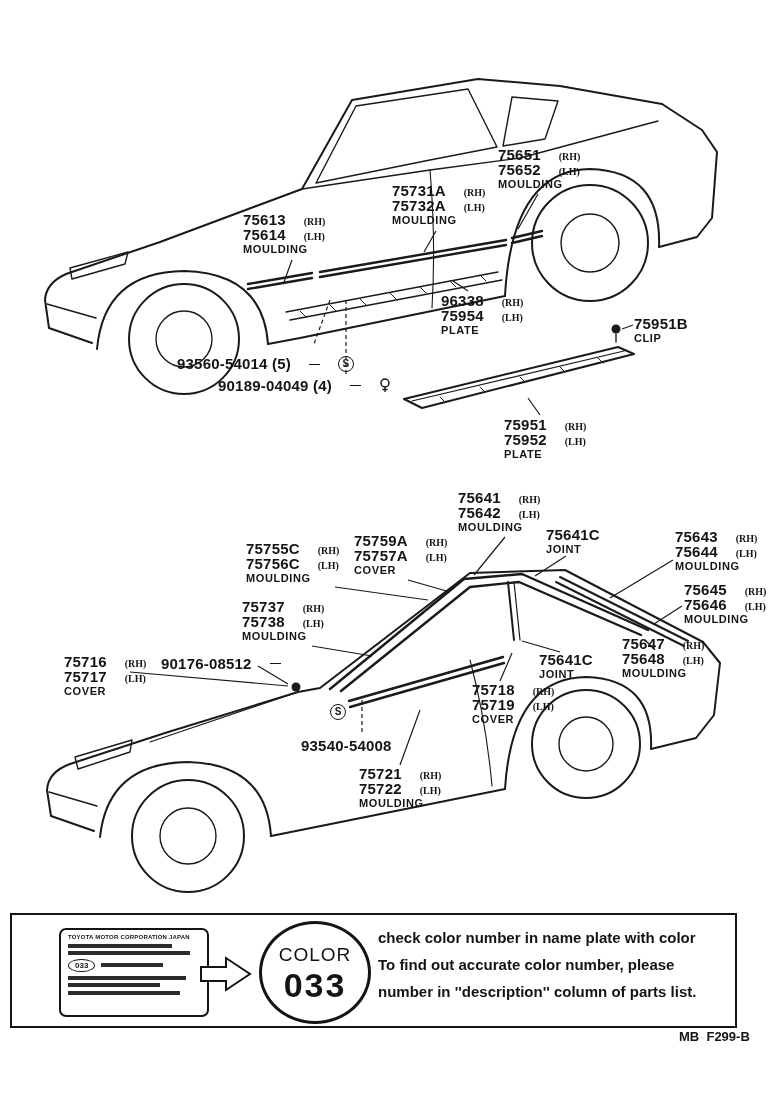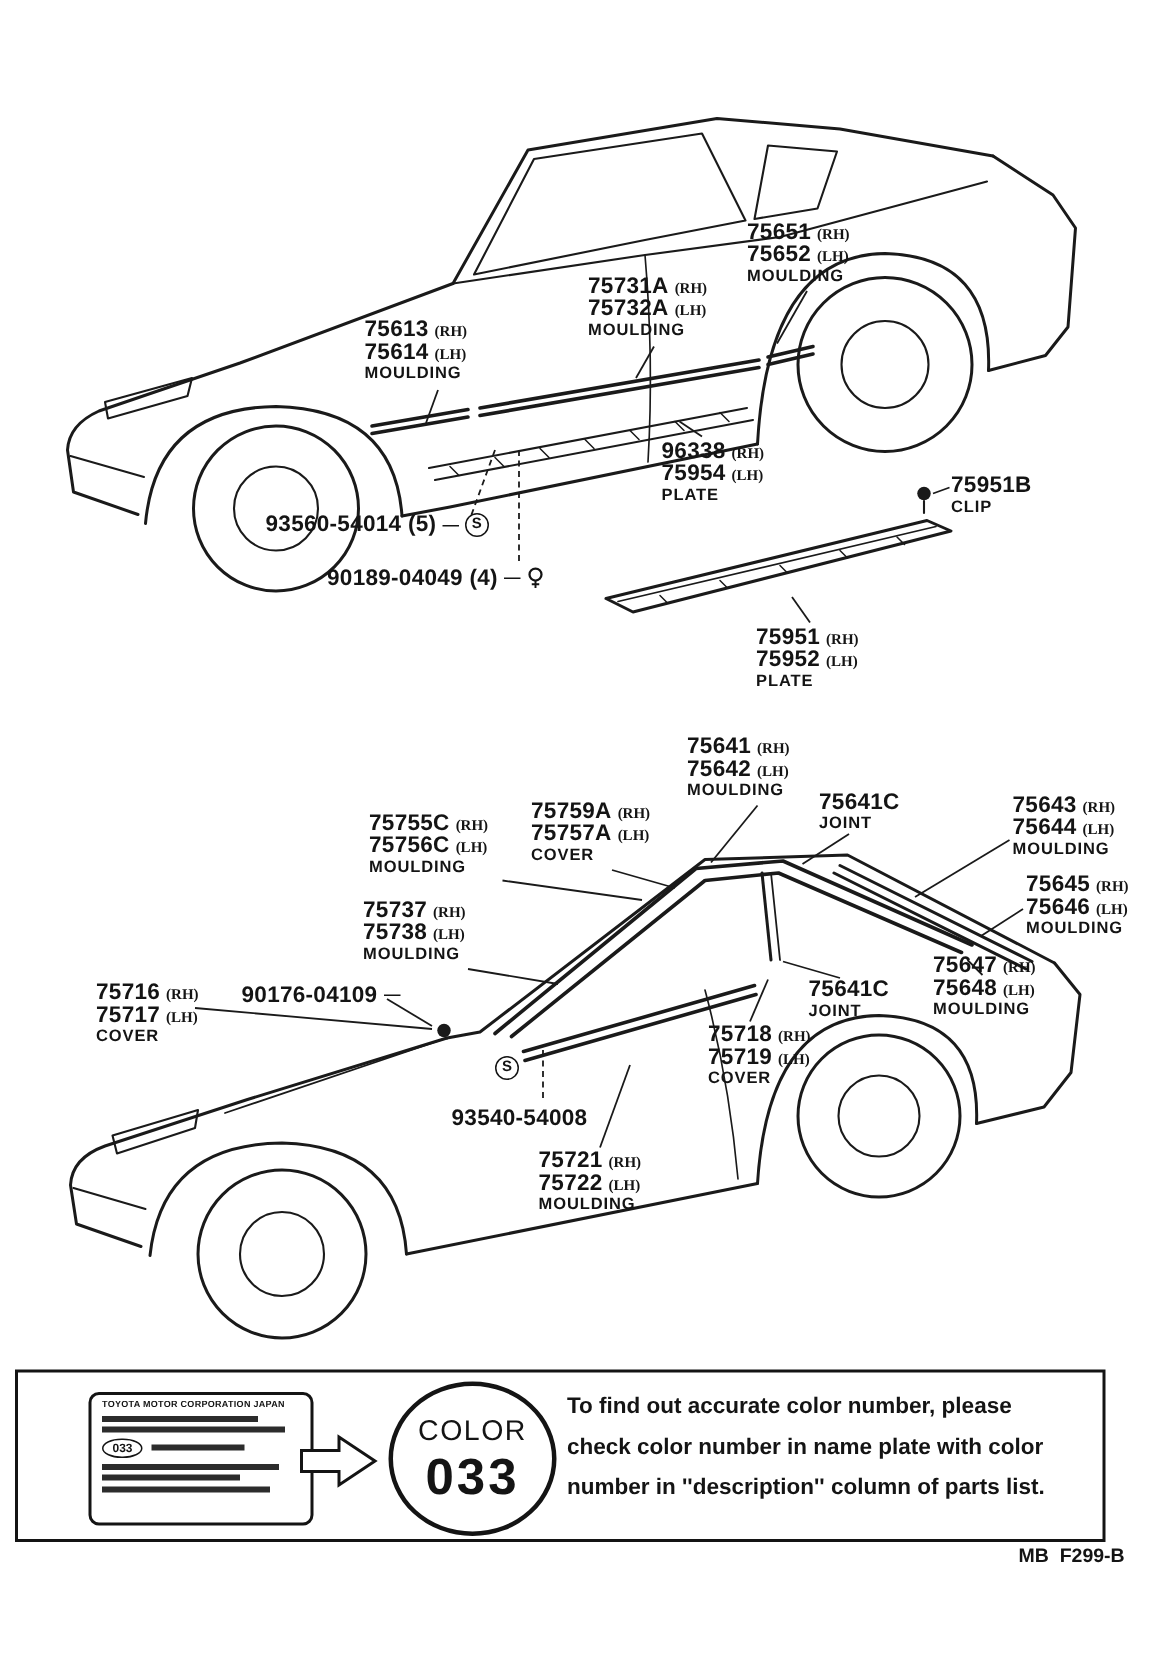--- a/index.html
+++ b/index.html
@@ -2,21 +2,21 @@
 <html><head>
 <meta charset="utf-8">
 <style>
   * { margin:0; padding:0; box-sizing:border-box; }
   html,body { background:#fff; }
   body { width:776px; height:1110px; font-family:"Liberation Sans", sans-serif; color:#141414; }
   .page { position:relative; width:776px; height:1110px; background:#fff; overflow:hidden; }
   .art { position:absolute; left:0; top:0; }
 
   .label { position:absolute; white-space:nowrap; }
-  .row { display:flex; align-items:baseline; gap:4px; line-height:1.0; }
+  .row { display:flex; align-items:baseline; gap:18px; line-height:1.0; }
   .row + .row { margin-top:0; }
   .num { font-size:15px; font-weight:700; letter-spacing:.2px; }
   .side { font-size:10px; font-weight:700;font-family:Liberation Serif, serif; }
   .cap { font-size:11px; font-weight:700; letter-spacing:.6px; margin-top:2px; line-height:1; }
   .dash { display:inline-block; width:11px; height:0; border-top:1.6px solid #141414; align-self:center; }
   .s-circle { width:16px; height:16px; border:1.7px solid #141414; border-radius:50%;
               display:inline-flex; align-items:center; justify-content:center;
               font-size:10px; font-weight:700; line-height:1; align-self:center; }
   .s-abs { position:absolute; background:#fff; }
 
@@ -175,21 +175,21 @@
     <div class="cap">PLATE</div>
   </div>
 
   <div class="label" style="left:634px; top:316px">
     <div class="row">
         <span class="num">75951B</span>
       </div>
     <div class="cap">CLIP</div>
   </div>
 
-  <div class="label" style="left:177px; top:342px">
+  <div class="label" style="left:177px; top:356px">
     <div class="row">
       <span class="num">93560-54014 (5)</span>
       <span class="dash"></span>
       <span class="s-circle">S</span>
     </div>
   </div>
 
   <div class="label" style="left:218px; top:378px">
     <div class="row">
       <span class="num">90189-04049 (4)</span>
@@ -313,21 +313,21 @@
       </div>
     <div class="row">
         <span class="num">75717</span>
         <span class="side">(LH)</span>
       </div>
     <div class="cap">COVER</div>
   </div>
 
   <div class="label" style="left:161px; top:656px">
     <div class="row">
-      <span class="num">90176-04109</span>
+      <span class="num">90176-08512</span>
       <span class="dash"></span>
     </div>
   </div>
 
   <div class="label" style="left:539px; top:652px">
     <div class="row">
         <span class="num">75641C</span>
       </div>
     <div class="cap">JOINT</div>
   </div>
@@ -382,21 +382,21 @@
     <svg class="big-arrow" width="52" height="36" viewBox="0 0 52 36">
       <polygon points="1,11 26,11 26,2 50,18 26,34 26,25 1,25" fill="#ffffff" stroke="#141414" stroke-width="2"></polygon>
     </svg>
 
     <div class="color-ellipse">
       <div class="color-word">COLOR</div>
       <div class="color-number">033</div>
     </div>
 
     <div class="color-text">
+      <div>check color number in name plate with color</div>
       <div>To find out accurate color number, please</div>
-      <div>check color number in name plate with color</div>
       <div>number in ''description'' column of parts list.</div>
     </div>
   </div>
 
   <div class="doccode">MB  F299-B</div>
 
 </div>
 
 </body></html>

